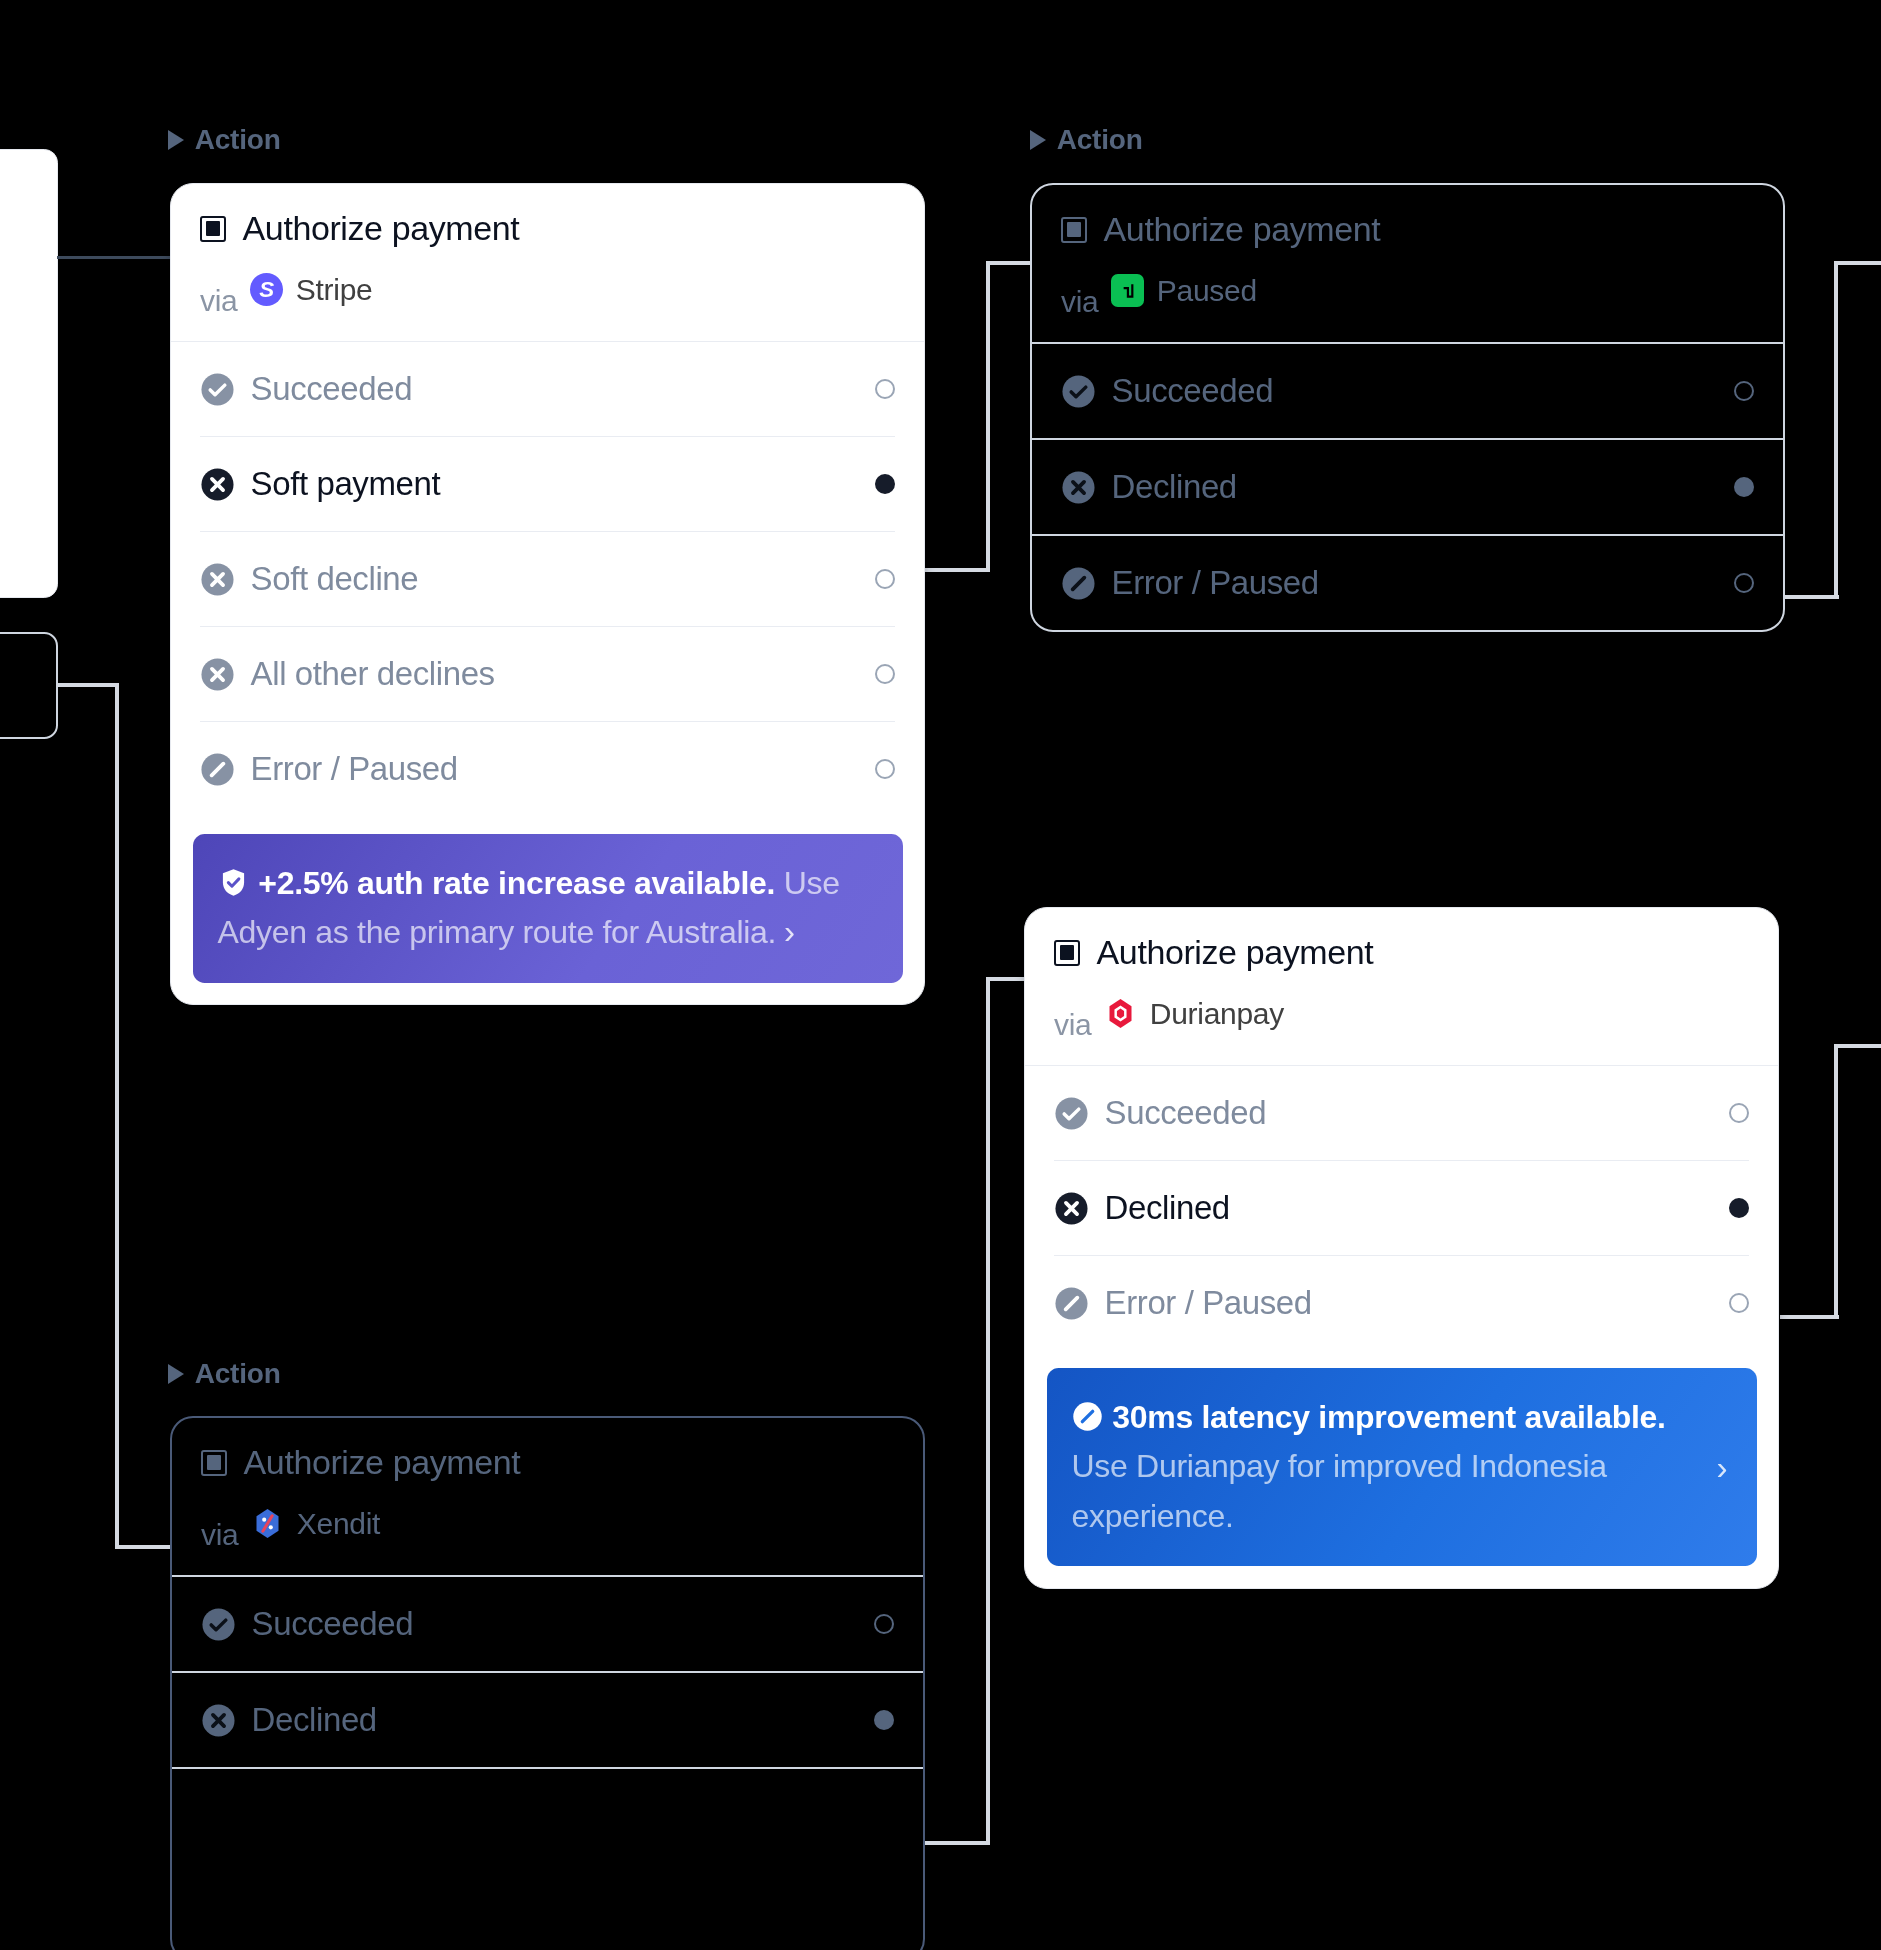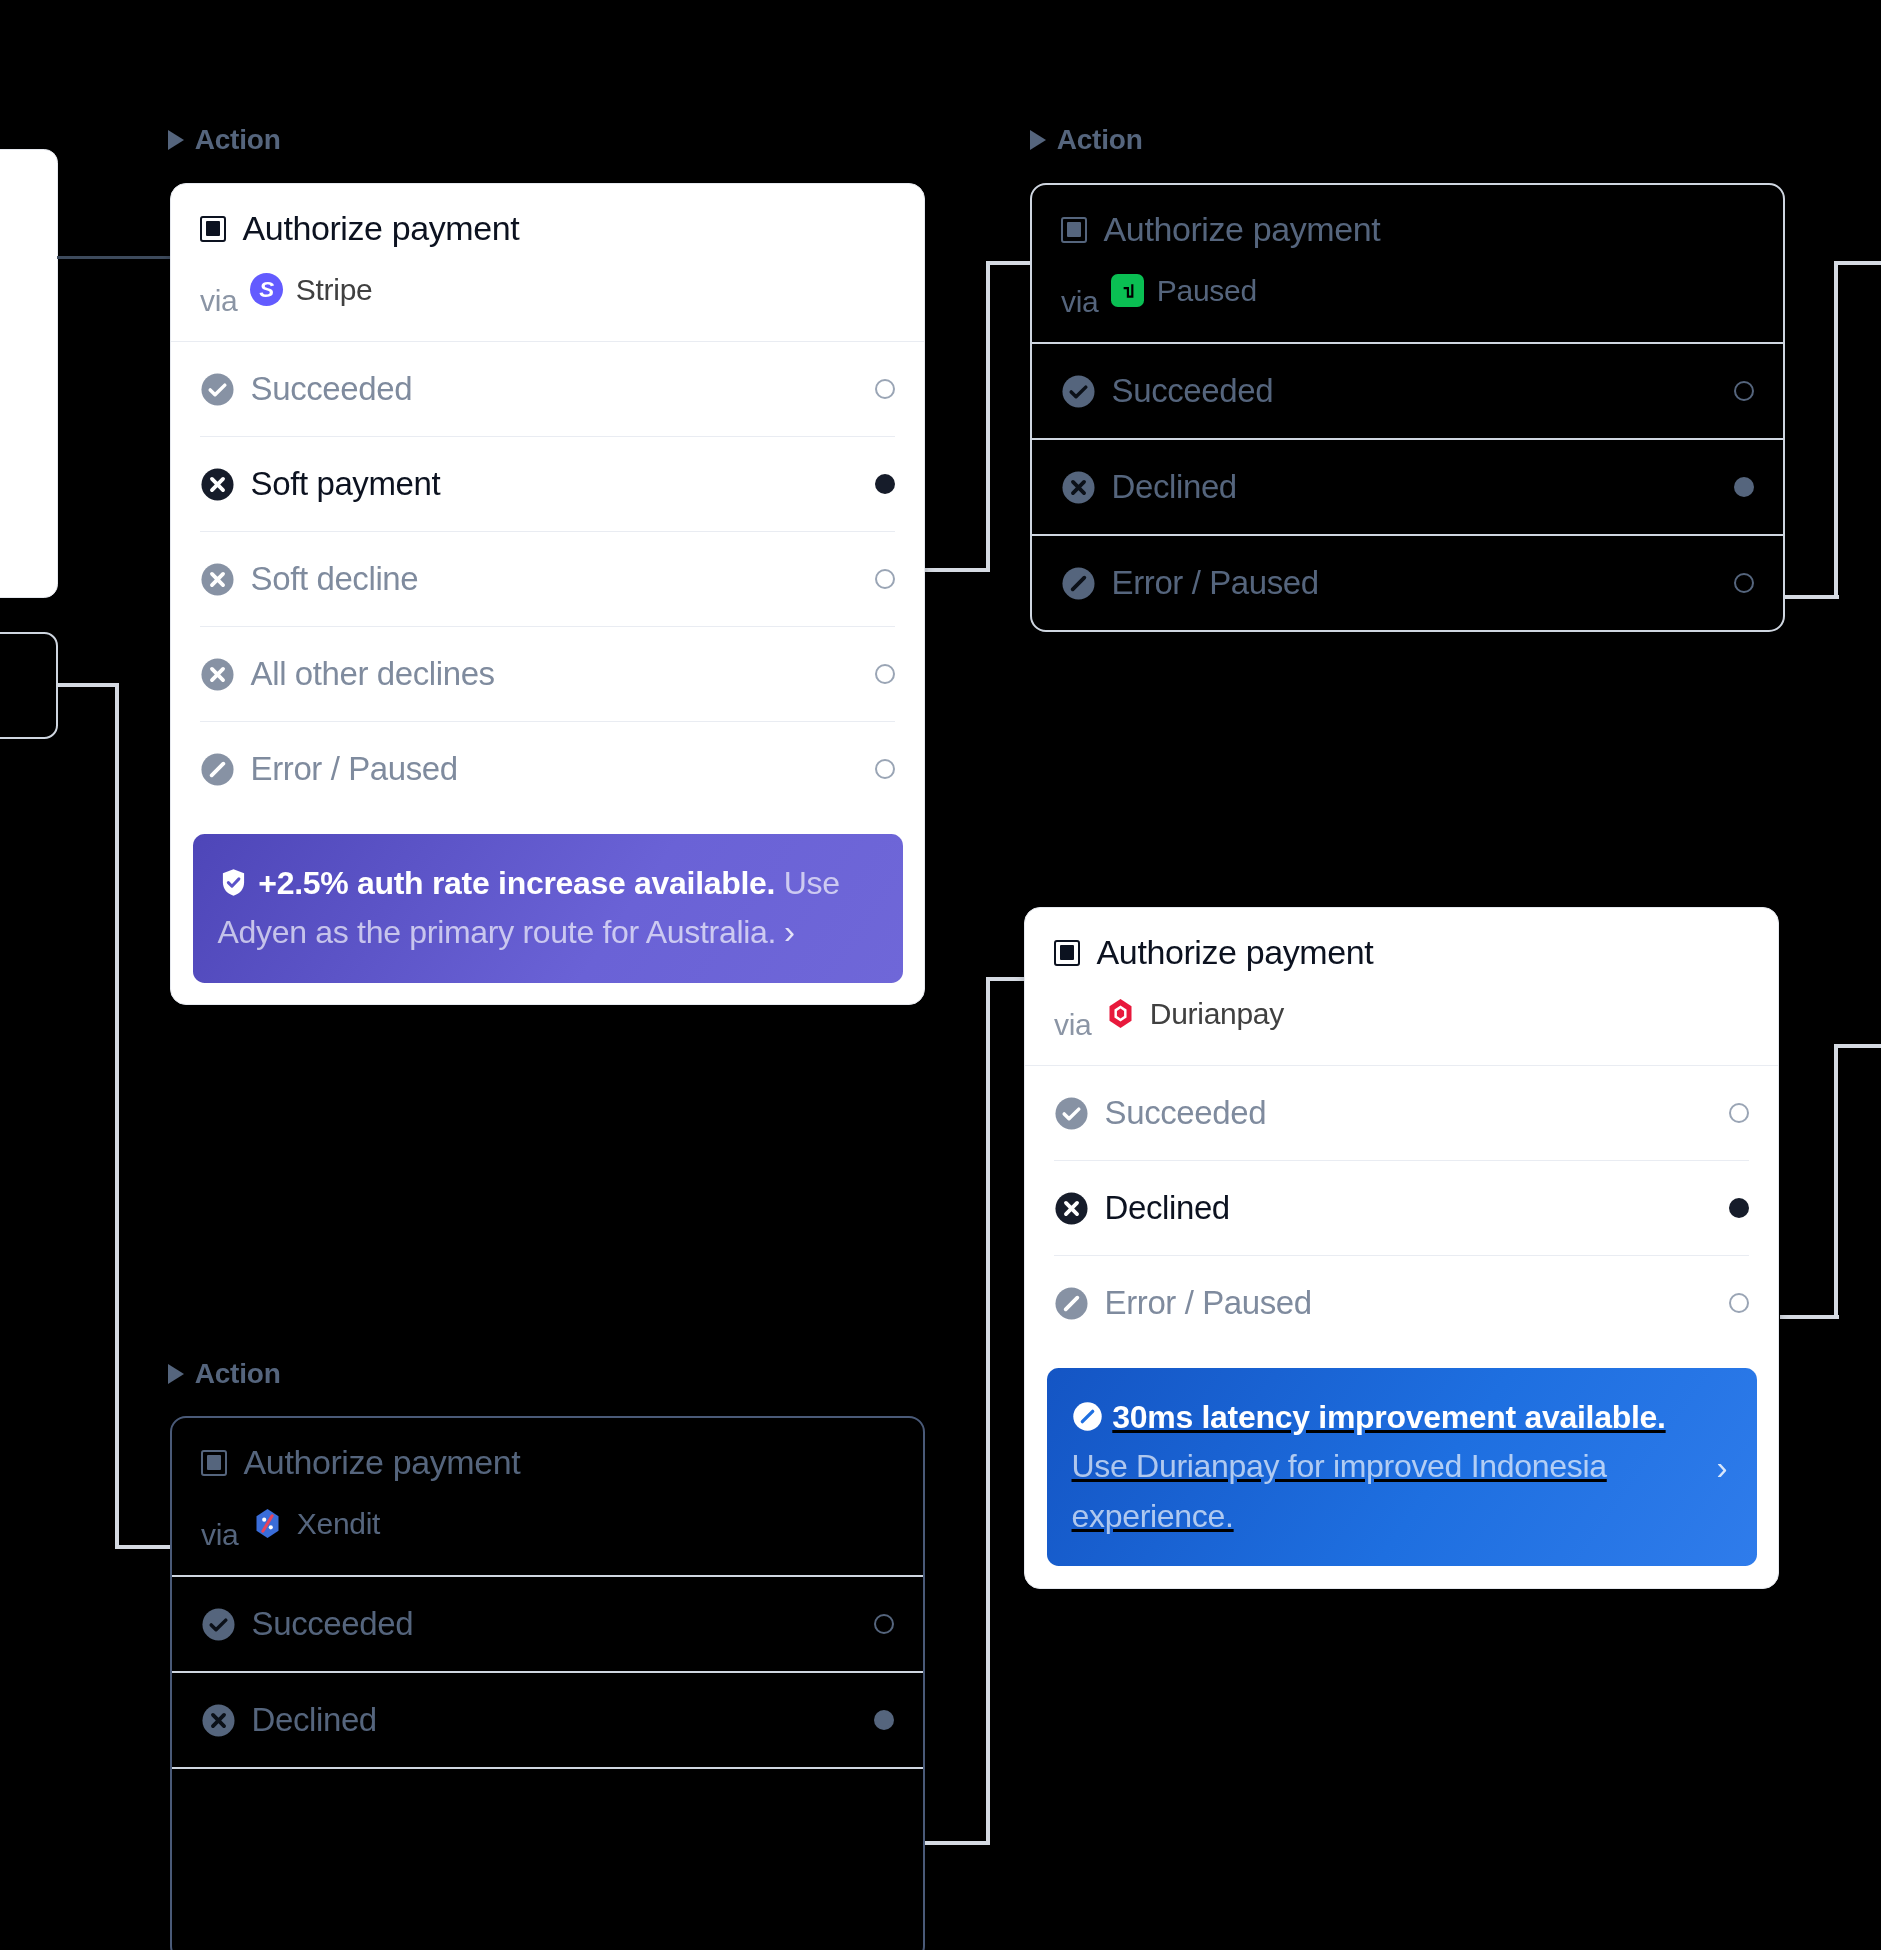--- a/index.html
+++ b/index.html
@@ -37,21 +37,21 @@
   .tri {
     width: 0; height: 0;
     border-left: 16.6px solid #55657d;
     border-top: 10.7px solid transparent;
     border-bottom: 10.7px solid transparent;
   }
 
   
   .card {
     position: absolute;
-    border-radius: 16px;
+    border-radius: 23px;
     overflow: hidden;
   }
   .card.light {
     background: #ffffff;
     border: 1px solid #e6e9ef;
     box-shadow: 0 2px 9.8px rgba(0,0,0,0.25);
   }
   .card.dark {
     background: #000000;
     border: 2px solid #cfd6e0;
@@ -175,21 +175,21 @@
   .banner {
     margin: 17.6px 21.5px 21.5px 21.5px;
     border-radius: 11.7px;
     padding: 25px 25px 25px 25px;
     display: flex;
     align-items: flex-start;
     gap: 0;
     position: relative;
   }
   .banner-purple { background: linear-gradient(125deg, #4e46b8 0%, #6a62d6 60%, #6f67d8 100%); }
-  .banner-blue   { background: linear-gradient(125deg, #1455c4 0%, #1e6fe0 55%, #2f7ceb 100%); text-decoration: underline; }
+  .banner-blue   { background: linear-gradient(125deg, #1455c4 0%, #1e6fe0 55%, #2f7ceb 100%); }
 
   .banner-text {
     font-size: 32px;
     line-height: 1.55;
     letter-spacing: -0.3px;
     color: rgba(255,255,255,0.66);
   }
   .banner-strong { color: #ffffff; font-weight: 700; margin-top: 48px; }
   .banner-icon {
     display: inline-block;

